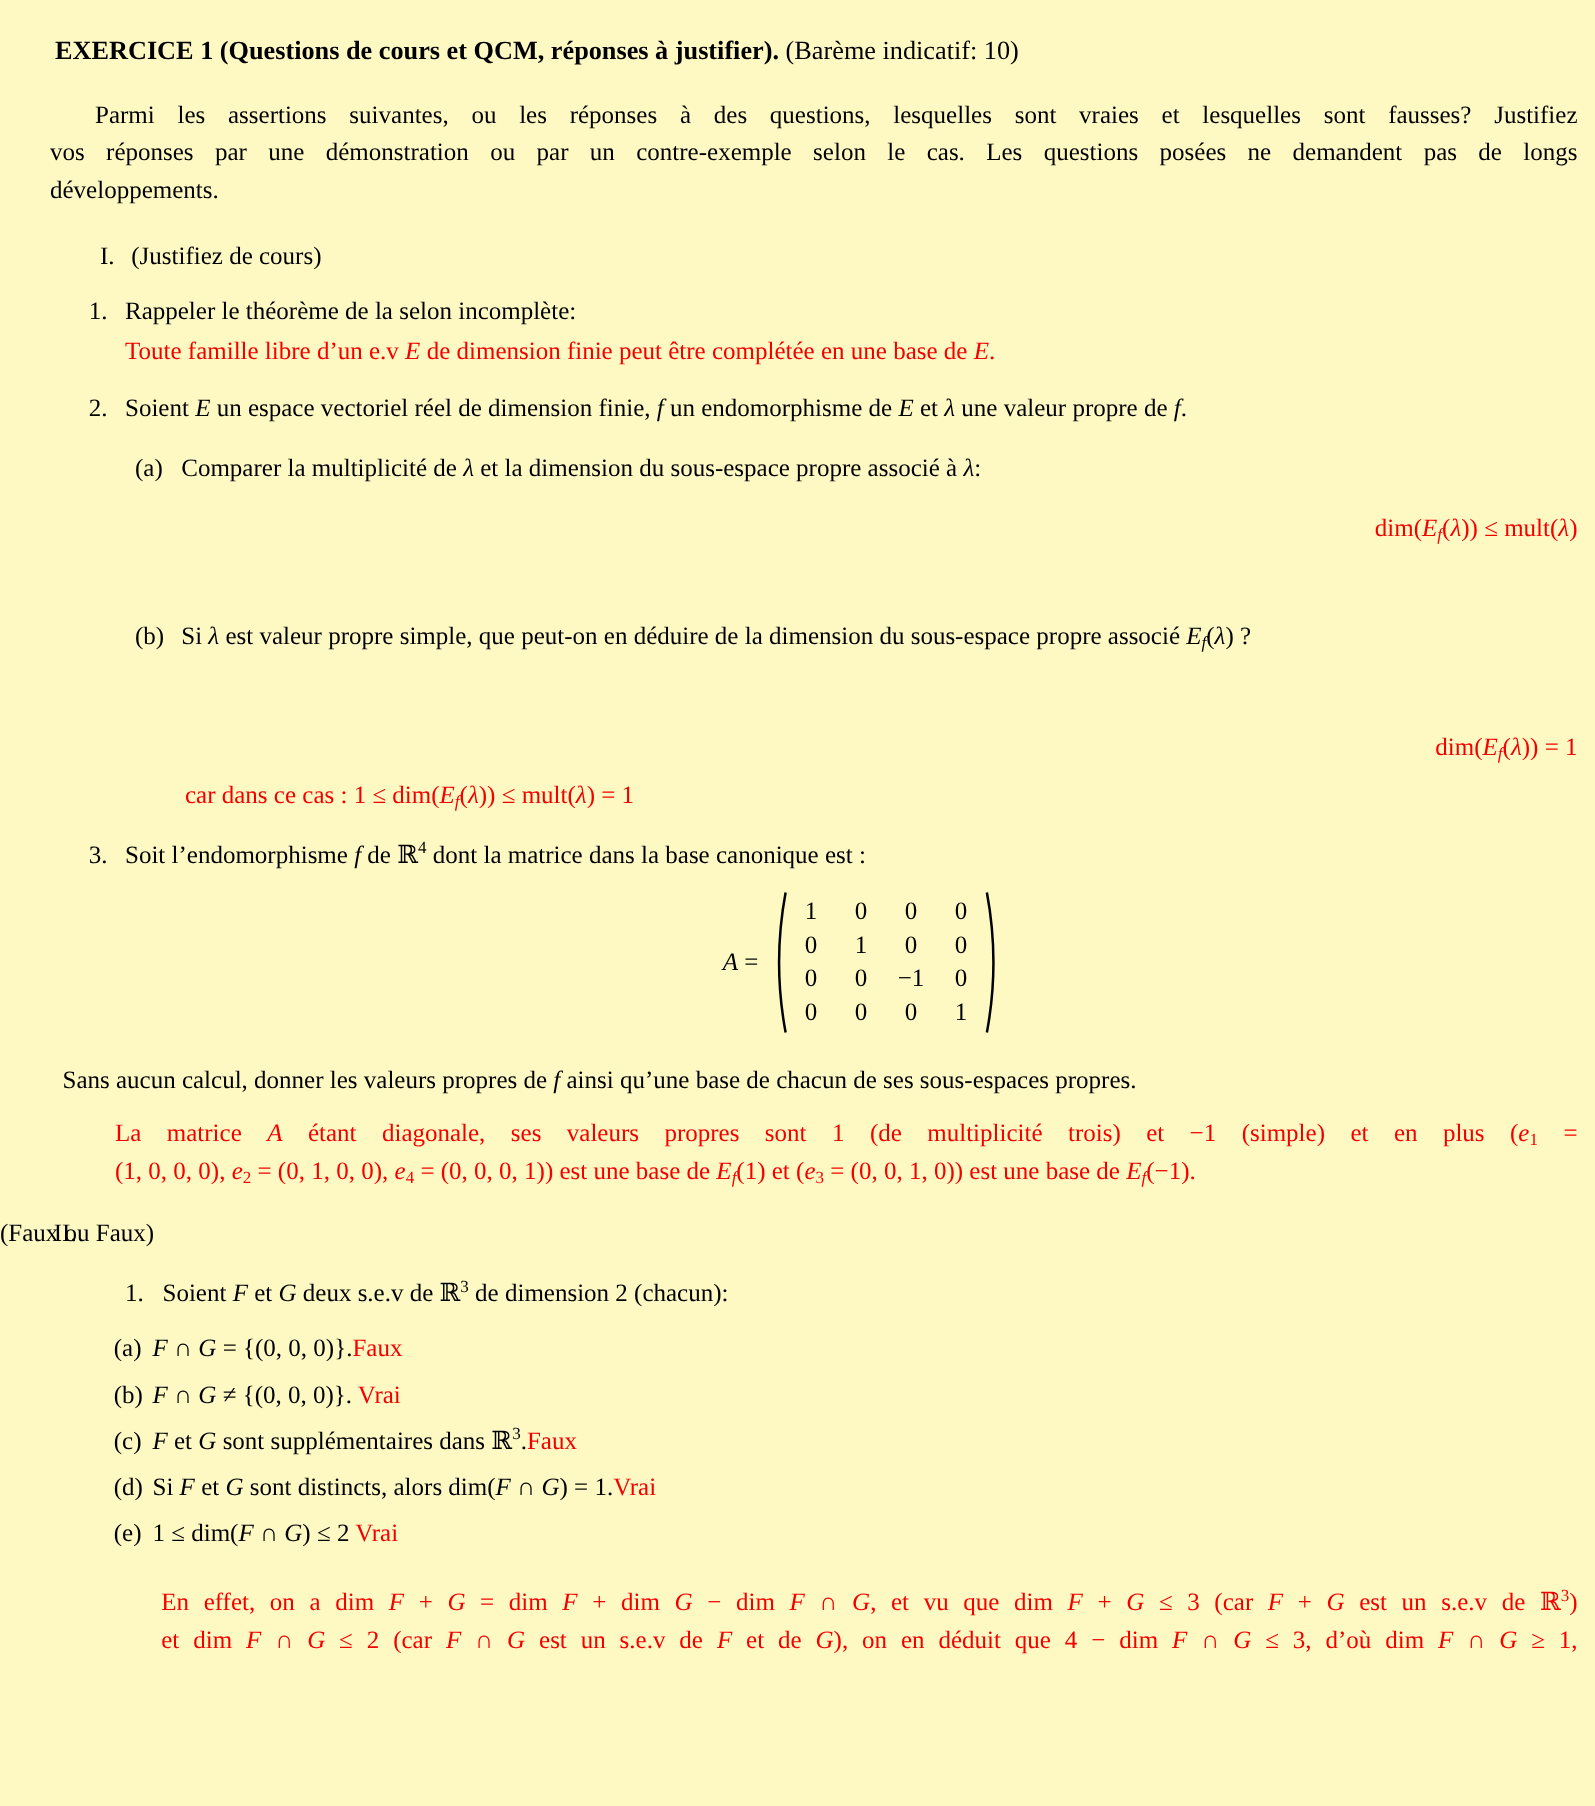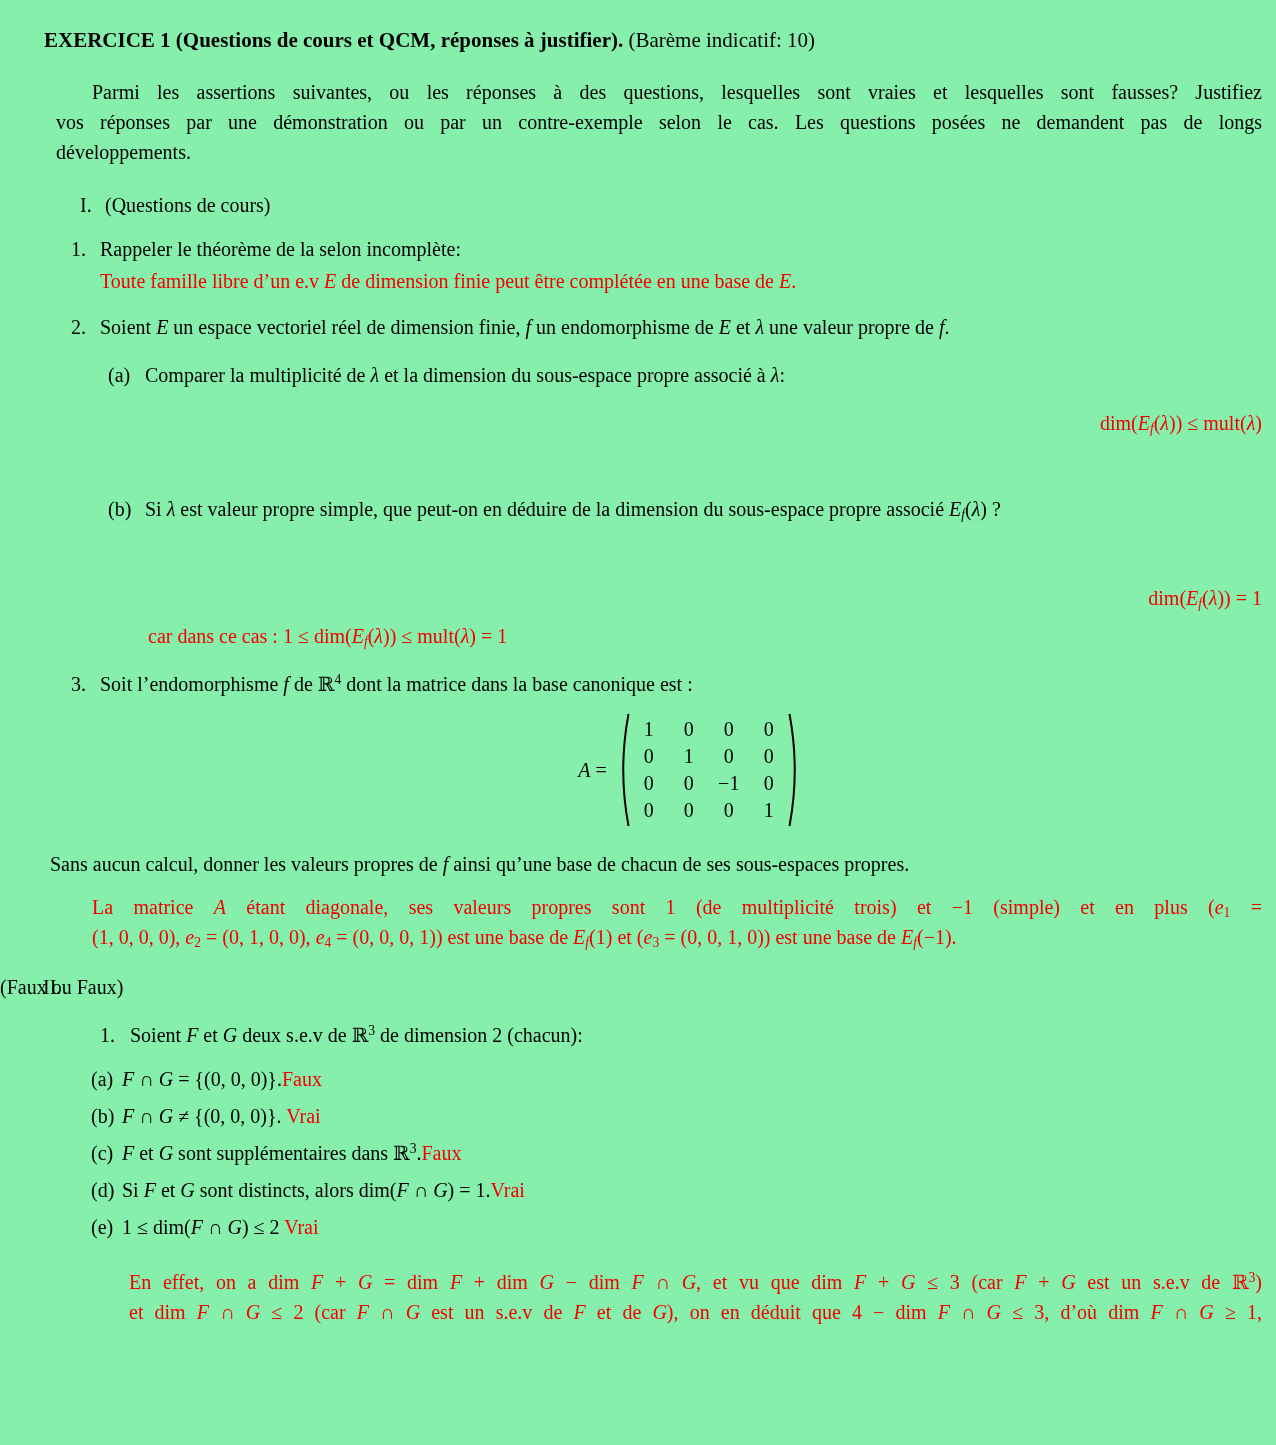--- a/index.html
+++ b/index.html
@@ -1,28 +1,28 @@
 <!DOCTYPE html>
 <html style="--red: #f40000;"><head>
 <meta charset="utf-8">
 <style>
   html,body{margin:0;padding:0;background:#ffffff;}
   .page{
     position:relative;
     width:1276px;height:1445px;
     box-sizing:border-box;
     padding-top:25px;
-    background:#86efac;
+    background:#fef9c3;
     font-family:"Liberation Serif","DejaVu Serif",serif;
     font-size:20px;color:#000;
     overflow:hidden;
   }
   .title{margin-left:44px;line-height:30px;font-size:21px;}
   .title .b{font-weight:bold;}
-  .intro{margin:22px 14px 0 56px;line-height:30px;}
+  .intro{margin:22px 14px 0 40px;line-height:30px;}
   .jline{text-align:justify;text-align-last:justify;}
   .indent{text-indent:36px;}
   .row{position:relative;line-height:30px;}
   .lbl{position:absolute;top:0;}
   .r-sec1{padding-left:105px;} .r-sec1 .lbl{left:80px;}
   .r-q{padding-left:100px;}   .r-q .lbl{left:71px;}
   .r-qa{padding-left:145px;}  .r-qa .lbl{left:108px;}
   .r-sec2{} .r-sec2 .lbl{left:43px;}
   .r-q2{padding-left:130px;}  .r-q2 .lbl{left:100px;}
   .r-it{padding-left:122px;}  .r-it .lbl{left:91px;}
@@ -66,21 +66,21 @@
   </div>
 
   <div class="intro">
     <div class="jline indent">Parmi les assertions suivantes, ou les réponses à des questions, lesquelles sont vraies et lesquelles sont fausses? Justifiez</div>
     <div class="jline">vos réponses par une démonstration ou par un contre-exemple selon le cas. Les questions posées ne demandent pas de longs</div>
     <div>développements.</div>
   </div>
 
   <div id="i-head" class="row r-sec1">
     <span class="lbl">I.</span>
-    <span>(Questions de cours)</span>
+    <span>(Justifiez de cours)</span>
   </div>
 
   <div id="q1" class="row r-q">
     <span class="lbl">1.</span>
     <span>Rappeler le théorème de la selon incomplète:</span>
   </div>
   <div class="ans1 red">Toute famille libre d’un e.v <i>E</i> de dimension finie peut être complétée en une base de <i>E</i>.</div>
 
   <div id="q2" class="row r-q">
     <span class="lbl">2.</span>

